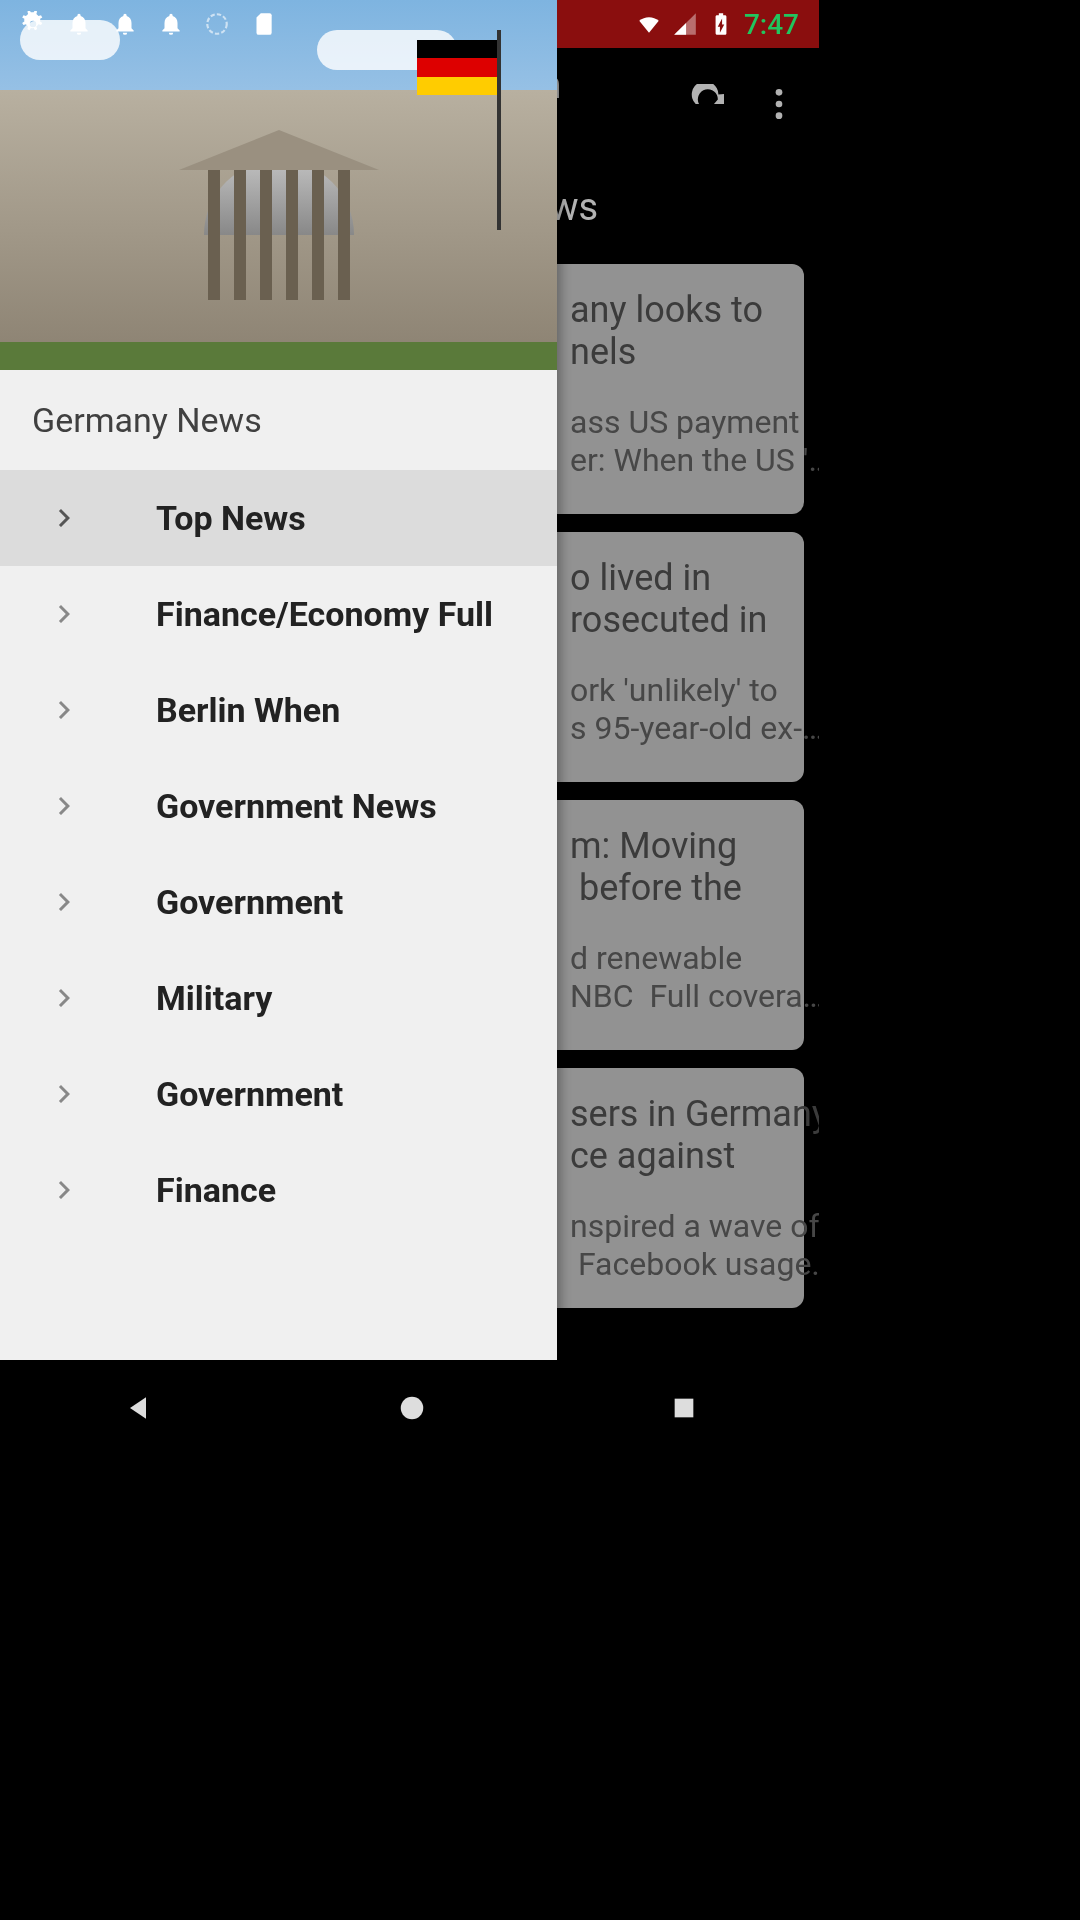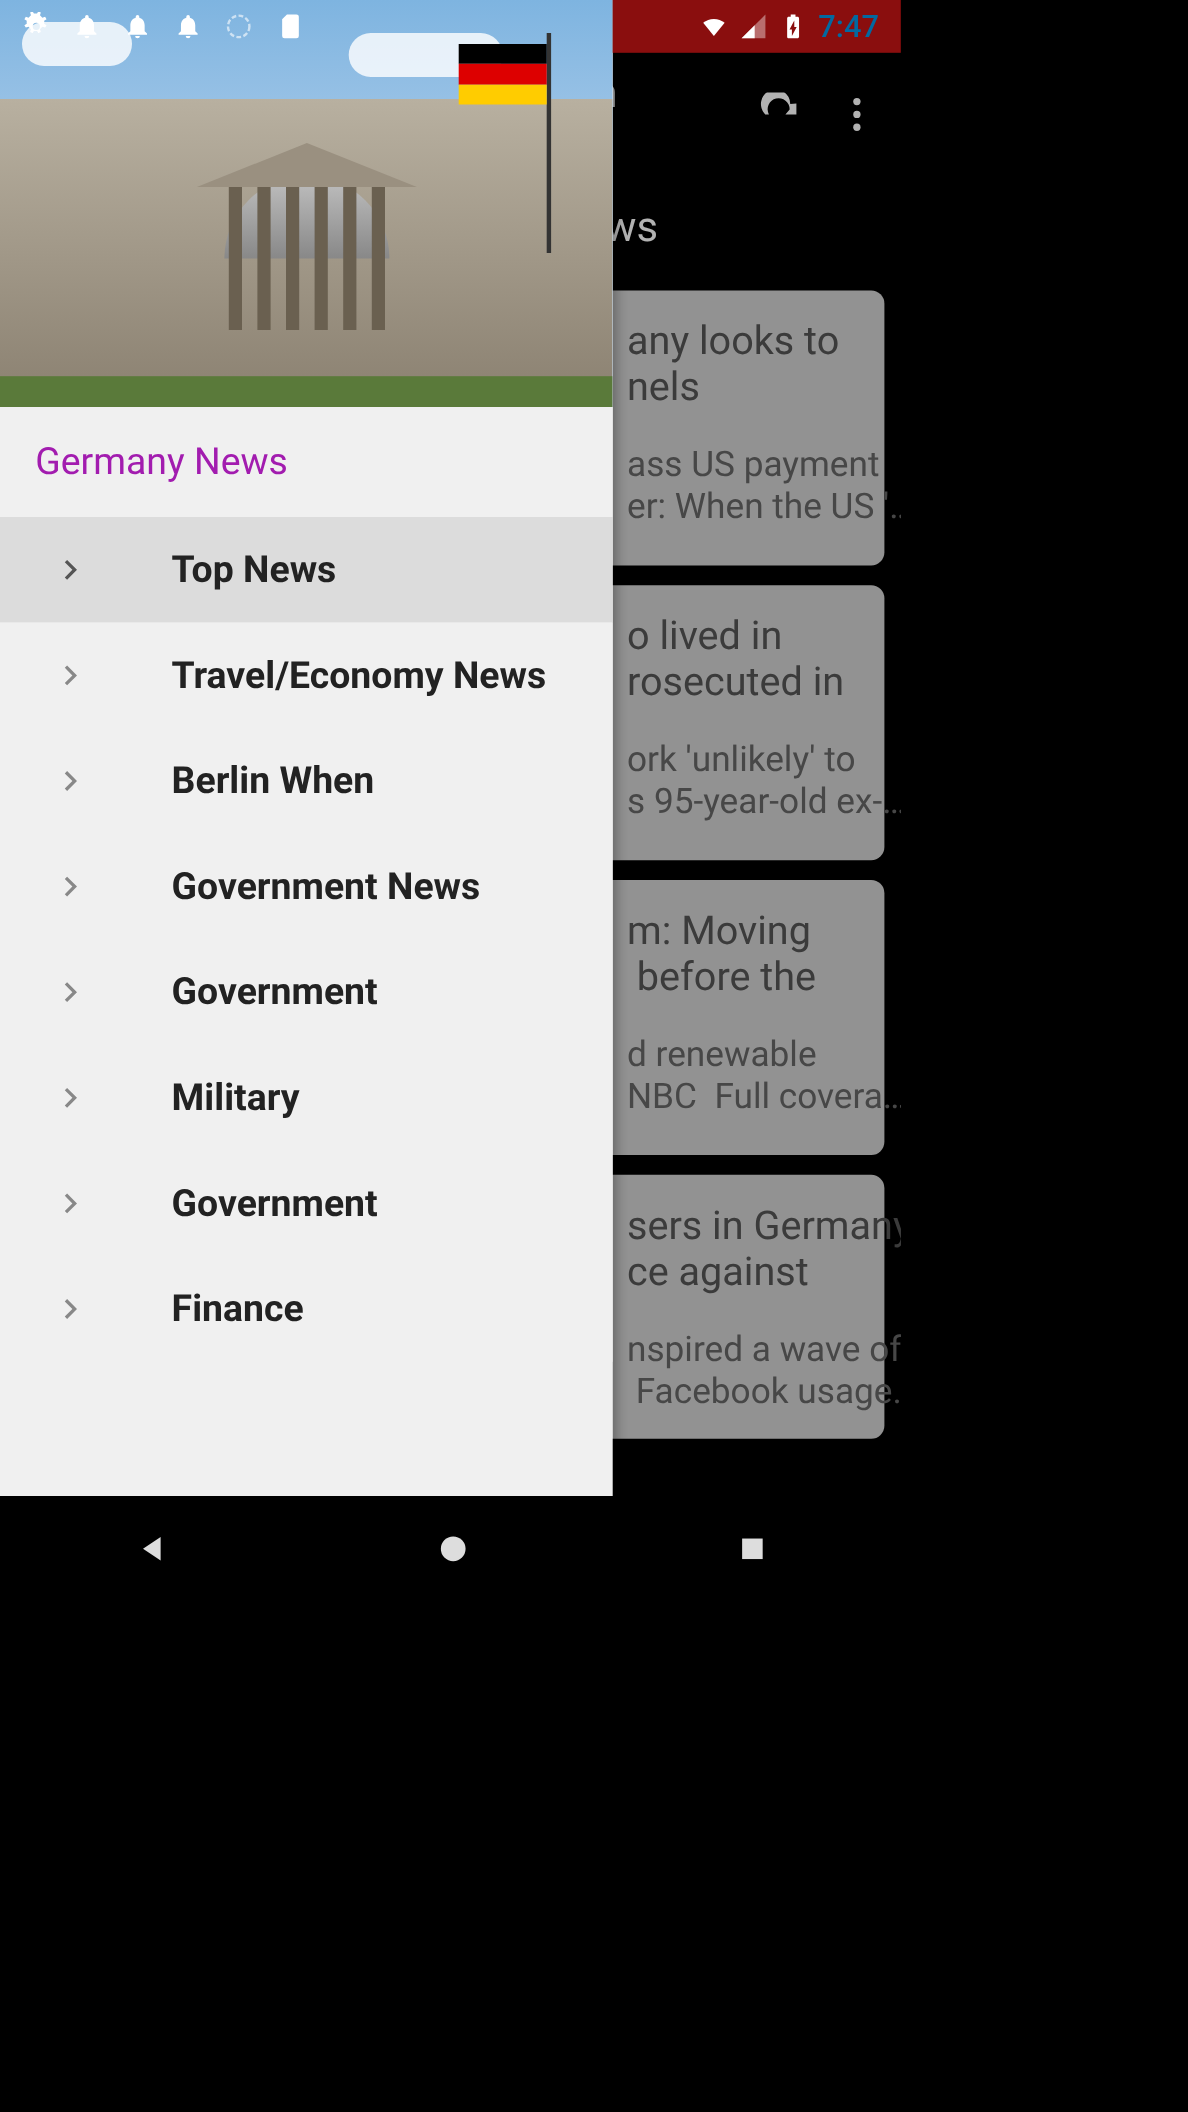--- a/index.html
+++ b/index.html
@@ -25,21 +25,21 @@
     .status-left { display: flex; gap: 20px; align-items: center; }
     .status-right { display: flex; gap: 10px; align-items: center; color: #fff; }
     .status-right-bg {
       position: absolute;
       top: 0; right: 0;
       width: 262px; height: 48px;
       background: #8a0e0e;
       z-index: 99;
     }
     .status-icon { width: 26px; height: 26px; fill: #fff; }
-    .status-time { font-size: 28px; font-weight: 500; color: #0369a1; }
+    .status-time { font-size: 28px; font-weight: 500; color: #22c55e; }
     
     .main-content {
       position: absolute;
       top: 48px; left: 0; right: 0;
       bottom: 96px;
       background: #000;
     }
     .app-bar {
       height: 112px;
       background: #000;
@@ -151,21 +151,21 @@
     .flag-pole { position: absolute; right: 56px; top: 30px; width: 4px; height: 200px; background: #333; }
     .grass { position: absolute; bottom: 0; left: 0; right: 0; height: 28px; background: #5a7a3a; }
     .clouds { position: absolute; top: 10px; left: 0; right: 0; height: 100px; }
     .cloud { position: absolute; width: 100px; height: 40px; background: rgba(255,255,255,0.8); border-radius: 50px; }
     .c1 { top: 10px; left: 20px; }
     .c2 { top: 20px; right: 100px; width: 140px; }
     
     .drawer-section-title {
       padding: 30px 32px;
       font-size: 34px;
-      color: #a21caf;
+      color: #404040;
       background: #f0f0f0;
     }
     .drawer-item {
       height: 96px;
       display: flex;
       align-items: center;
       padding: 0 46px;
       gap: 50px;
       background: #f0f0f0;
     }
@@ -315,21 +315,21 @@
       <div class="drawer-item active">
         <svg class="drawer-chevron" viewBox="0 0 24 24">
           <path d="M8.6 16.6L13.2 12 8.6 7.4 10 6l6 6-6 6z"></path>
         </svg>
         <span class="drawer-label">Top News</span>
       </div>
       <div class="drawer-item">
         <svg class="drawer-chevron" viewBox="0 0 24 24">
           <path d="M8.6 16.6L13.2 12 8.6 7.4 10 6l6 6-6 6z"></path>
         </svg>
-        <span class="drawer-label">Travel/Economy News</span>
+        <span class="drawer-label">Finance/Economy Full</span>
       </div>
       <div class="drawer-item">
         <svg class="drawer-chevron" viewBox="0 0 24 24">
           <path d="M8.6 16.6L13.2 12 8.6 7.4 10 6l6 6-6 6z"></path>
         </svg>
         <span class="drawer-label">Berlin When</span>
       </div>
       <div class="drawer-item">
         <svg class="drawer-chevron" viewBox="0 0 24 24">
           <path d="M8.6 16.6L13.2 12 8.6 7.4 10 6l6 6-6 6z"></path>

